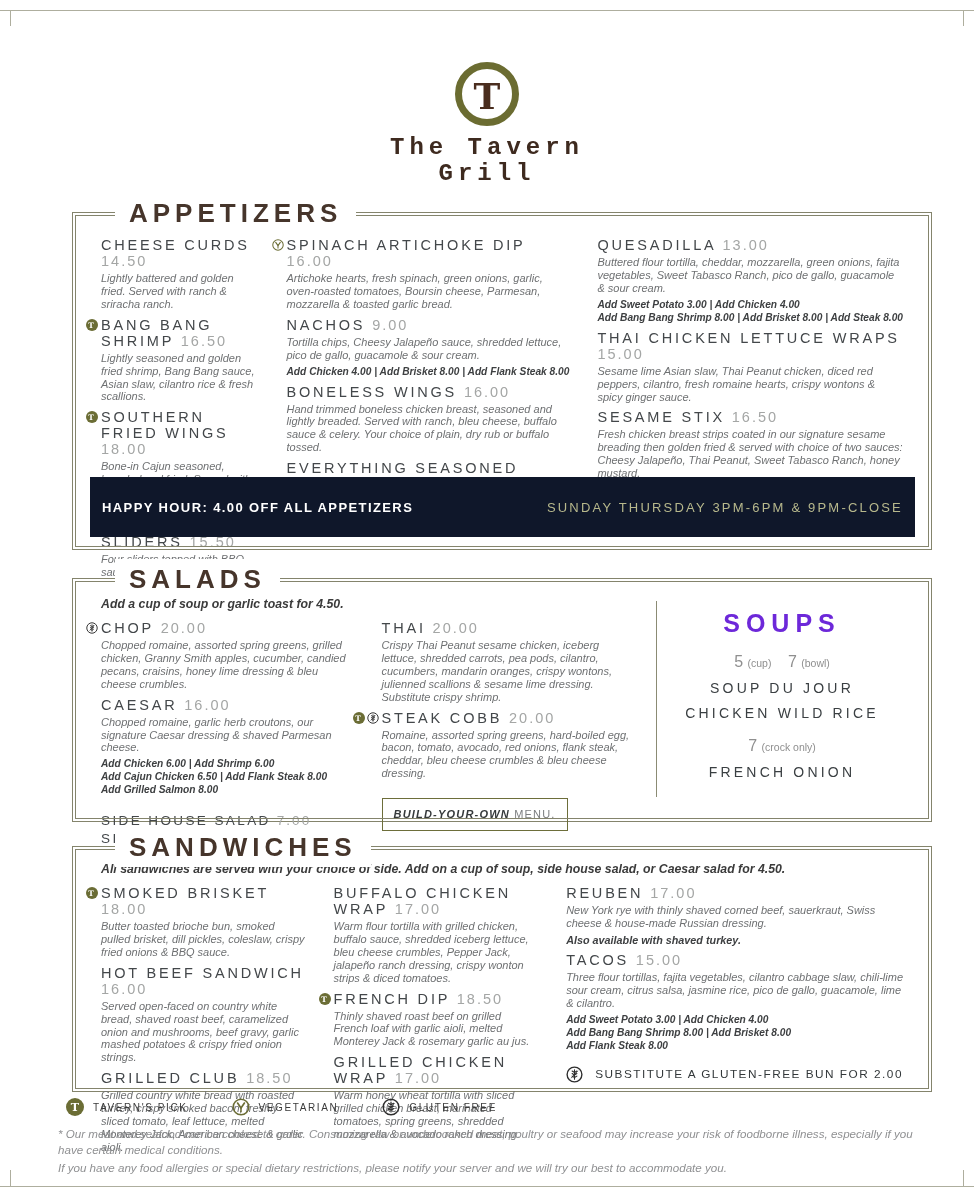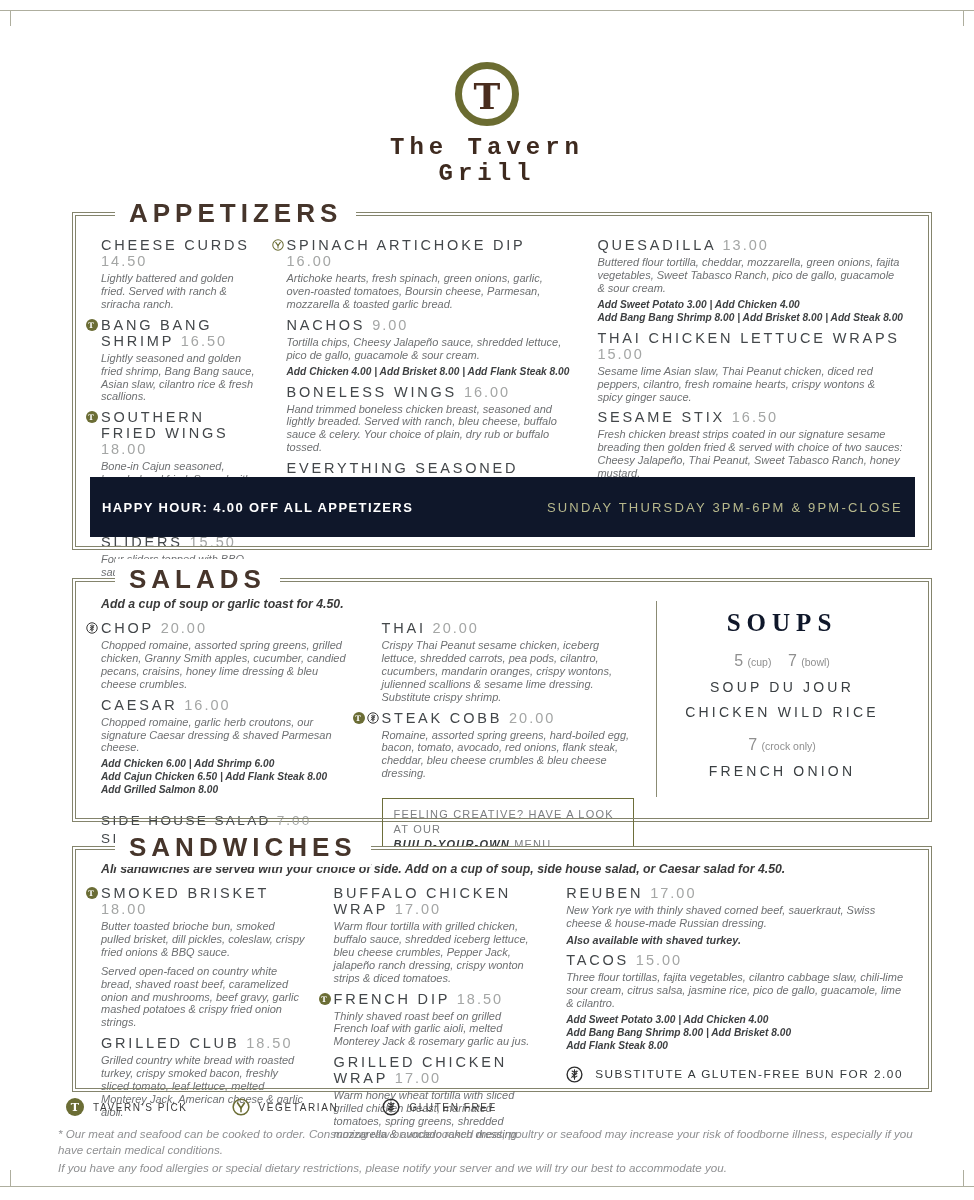--- a/index.html
+++ b/index.html
@@ -50,21 +50,21 @@
   .hh-left{color:#ffffff;font-size:13px;font-weight:700;letter-spacing:1.4px;}
   .hh-right{color:#b7b88c;font-size:13px;letter-spacing:2.2px;}
 
   
   .salads-content{display:flex;padding:18px 24px 0 28px;}
   .salads-left{flex:1;}
   .salads-note,.sw-note{margin:0 0 9px 0;font-style:italic;font-weight:700;font-size:12.3px;color:#3b3b3b;}
   .salads-grid{display:grid;grid-template-columns:1fr 1fr;column-gap:28px;}
   .soups-col{width:250px;border-left:1px solid #8b8b74;margin-left:22px;height:196px;
              margin-top:4px;text-align:center;}
-  .soups-title{margin:8px 0 0 0;font-size:25px;font-weight:bold;letter-spacing:6px;color:#0f172a;font-family:Liberation Serif, serif;}
+  .soups-title{margin:8px 0 0 0;font-size:25px;font-weight:bold;letter-spacing:6px;color:#6d28d9;}
   .soups-prices{margin-top:15px;color:#8f8f8f;}
   .soups-prices .num{font-size:16px;}
   .soups-prices .unit{font-size:10.5px;}
   .soups-gap{display:inline-block;width:12px;}
   .soup-item{margin-top:9px;font-size:14px;letter-spacing:3.2px;color:#3a3f42;}
   .soups-prices2{margin-top:16px;}
   .byo-box{margin-top:12px;border:1.5px solid #6d6e3a;padding:8px 11px;display:inline-block;}
   .byo-line{font-size:11px;letter-spacing:1.2px;color:#7c7e80;line-height:15px;}
   .byo-bold{font-weight:700;font-style:italic;color:#35393b;}
 
@@ -250,21 +250,20 @@
                         <circle cx="10" cy="10" r="8.7" fill="none" stroke="#2e2e2e" stroke-width="1.6"></circle>
                         <path d="M10 4.5 L10 15.5 M10 7.6 L7.2 5.9 M10 7.6 L12.8 5.9 M10 10.6 L7.2 8.9 M10 10.6 L12.8 8.9 M10 13.6 L7.2 11.9 M10 13.6 L12.8 11.9" fill="none" stroke="#2e2e2e" stroke-width="1.3" stroke-linecap="round"></path>
                         <path d="M6.2 14.3 L13.8 5.7" fill="none" stroke="#2e2e2e" stroke-width="1.1"></path>
                       </svg>
                     </span>
                   </span><span class="item-name">STEAK COBB</span> <span class="item-price">20.00</span></p>
                 <p class="item-desc">Romaine, assorted spring greens, hard-boiled egg, bacon, tomato, avocado, red onions, flank steak, cheddar, bleu cheese crumbles &amp; bleu cheese dressing.</p>
               </div>
             </div>
           <div class="byo-box">
-            <div class="byo-line">FEELING CREATIVE? HAVE A LOOK AT OUR</div>
             <div class="byo-line"><span class="byo-bold">BUILD-YOUR-OWN</span><span> MENU.</span></div>
           </div>
         </div>
       </div>
     </div>
     <div class="soups-col">
       <h3 class="soups-title">SOUPS</h3>
       <div class="soups-prices">
         <span class="num">5</span>
         <span class="unit">(cup)</span><span class="soups-gap"></span>
@@ -293,20 +292,21 @@
                 <span class="mini-icon">
                   <svg viewBox="0 0 20 20">
                     <circle cx="10" cy="10" r="10" fill="#6b6d35"></circle>
                     <text x="10" y="14.6" text-anchor="middle" font-size="12.5" font-family="DejaVu Serif, serif" font-weight="bold" fill="#ffffff">T</text>
                   </svg>
                 </span>
               </span><span class="item-name">SMOKED BRISKET</span> <span class="item-price">18.00</span></p>
             <p class="item-desc">Butter toasted brioche bun, smoked pulled brisket, dill pickles, coleslaw, crispy fried onions &amp; BBQ sauce.</p>
           </div>
           <div class="item">
+            <p class="item-head"><span class="item-name">HOT BEEF SANDWICH</span> <span class="item-price">16.00</span></p>
             <p class="item-desc">Served open-faced on country white bread, shaved roast beef, caramelized onion and mushrooms, beef gravy, garlic mashed potatoes &amp; crispy fried onion strings.</p>
           </div>
           <div class="item">
             <p class="item-head"><span class="item-name">GRILLED CLUB</span> <span class="item-price">18.50</span></p>
             <p class="item-desc">Grilled country white bread with roasted turkey, crispy smoked bacon, freshly sliced tomato, leaf lettuce, melted Monterey Jack, American cheese &amp; garlic aioli.</p>
           </div>
         </div>
       <div id="sw-col-1">
           <div class="item">
             <p class="item-head"><span class="item-name">BUFFALO CHICKEN WRAP</span> <span class="item-price">17.00</span></p>

